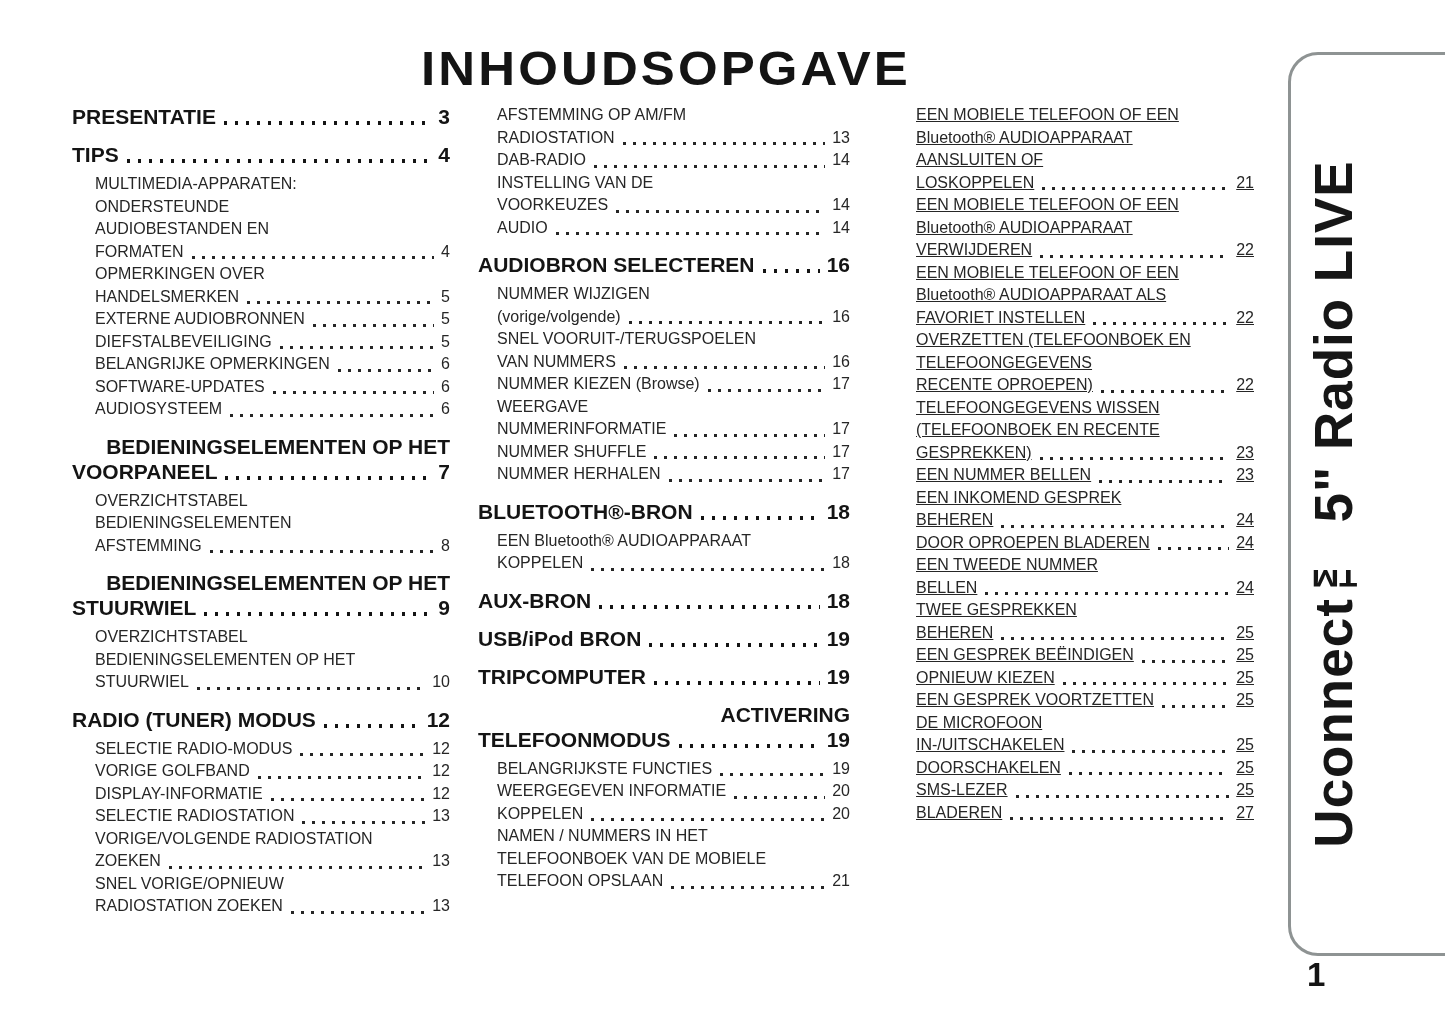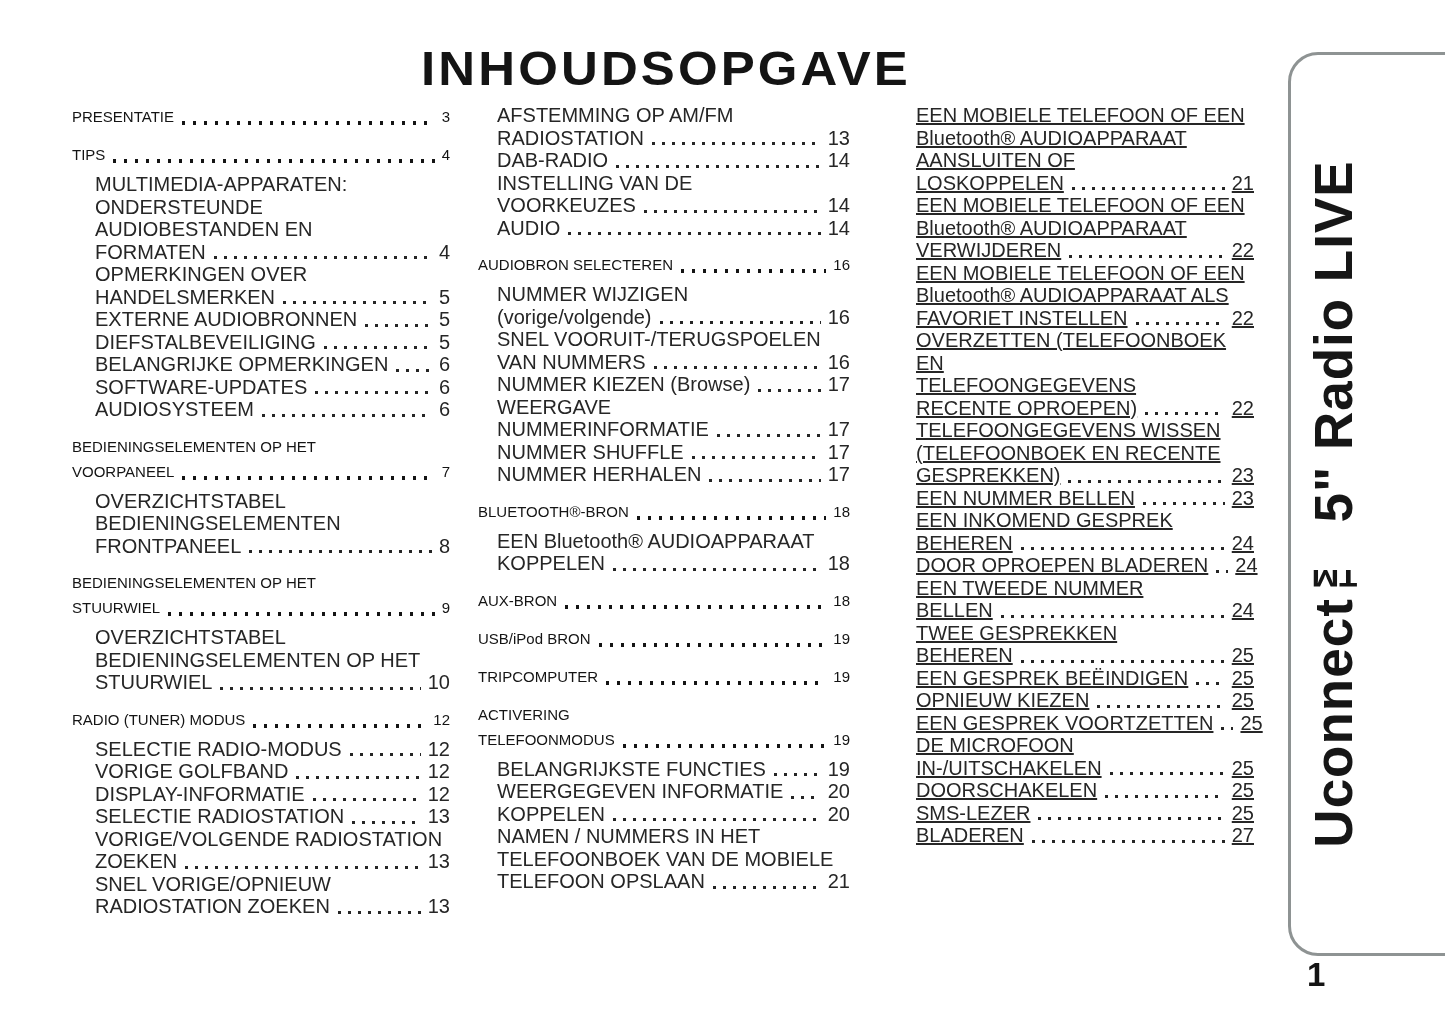--- a/index.html
+++ b/index.html
@@ -24,28 +24,29 @@
     transform-origin: center;
     white-space: nowrap;
   }
   .col { position: absolute; top: 104px; }
   .col1 { left: 72px;  width: 378px; }
   .col2 { left: 478px; width: 372px; }
   .col3 { left: 901px; width: 353px; }
 
   .entry { margin: 0; }
   .entry.h1 {
-    font-size: 15px;
+    font-size: 21px;
     line-height: 25px;
-    font-weight: 400;
+    font-weight: 700;
     color: #141414;
     margin: 13px 0 6px 0;
+    text-align: right;
   }
   .entry.sub {
-    font-size: 20px;
+    font-size: 16px;
     line-height: 22.5px;
     font-weight: 400;
     color: #262626;
     margin: 0 0 0 23px;
   }
   .col3 .entry.sub { margin-left: 15px; text-decoration: underline; }
   .col2 .entry.sub { margin-left: 19px; }
   .entry:first-child { margin-top: 0; }
 
   .eline.last { display: flex; }
@@ -171,21 +172,21 @@
       <div class="eline last">
         <span class="etext">VOORPANEEL</span>
         <span class="dots"></span>
         <span class="pagenum">7</span>
       </div>
     </div>
     <div class="entry sub">
       <div class="eline">OVERZICHTSTABEL</div>
       <div class="eline">BEDIENINGSELEMENTEN</div>
       <div class="eline last">
-        <span class="etext">FRONTPANEEL</span>
+        <span class="etext">AFSTEMMING</span>
         <span class="dots"></span>
         <span class="pagenum">8</span>
       </div>
     </div>
     <div class="entry h1">
       <div class="eline">BEDIENINGSELEMENTEN OP HET</div>
       <div class="eline last">
         <span class="etext">STUURWIEL</span>
         <span class="dots"></span>
         <span class="pagenum">9</span>

